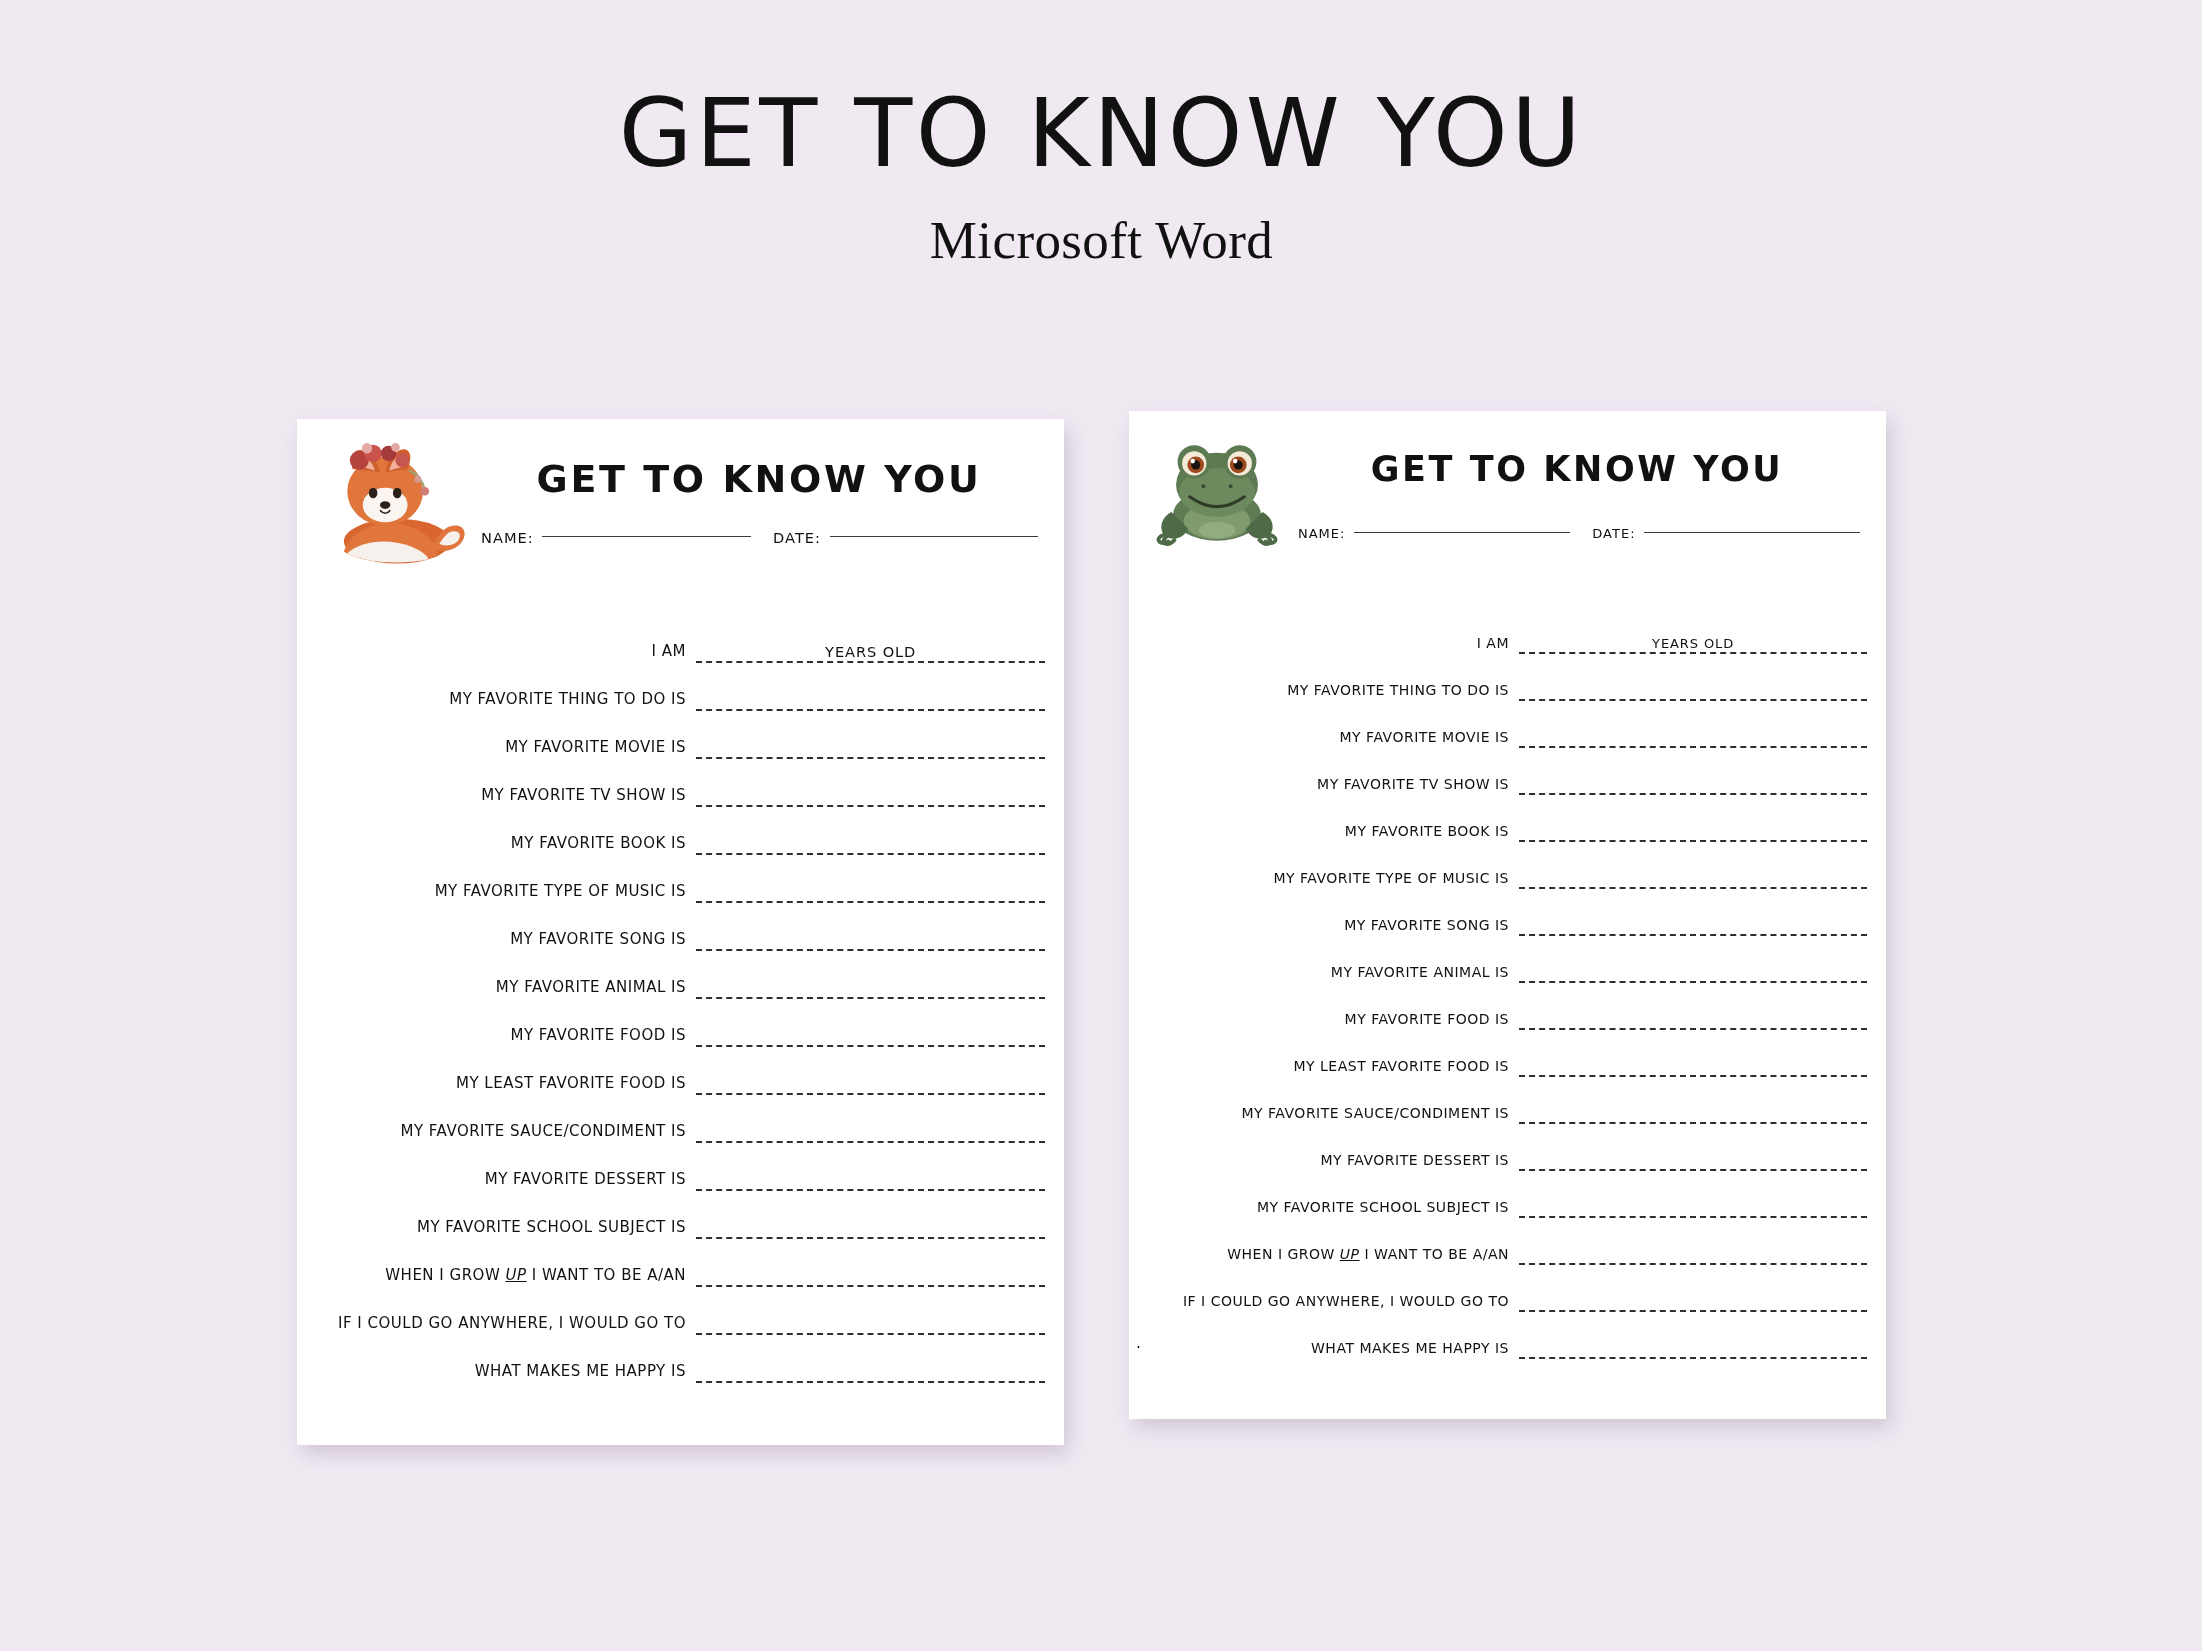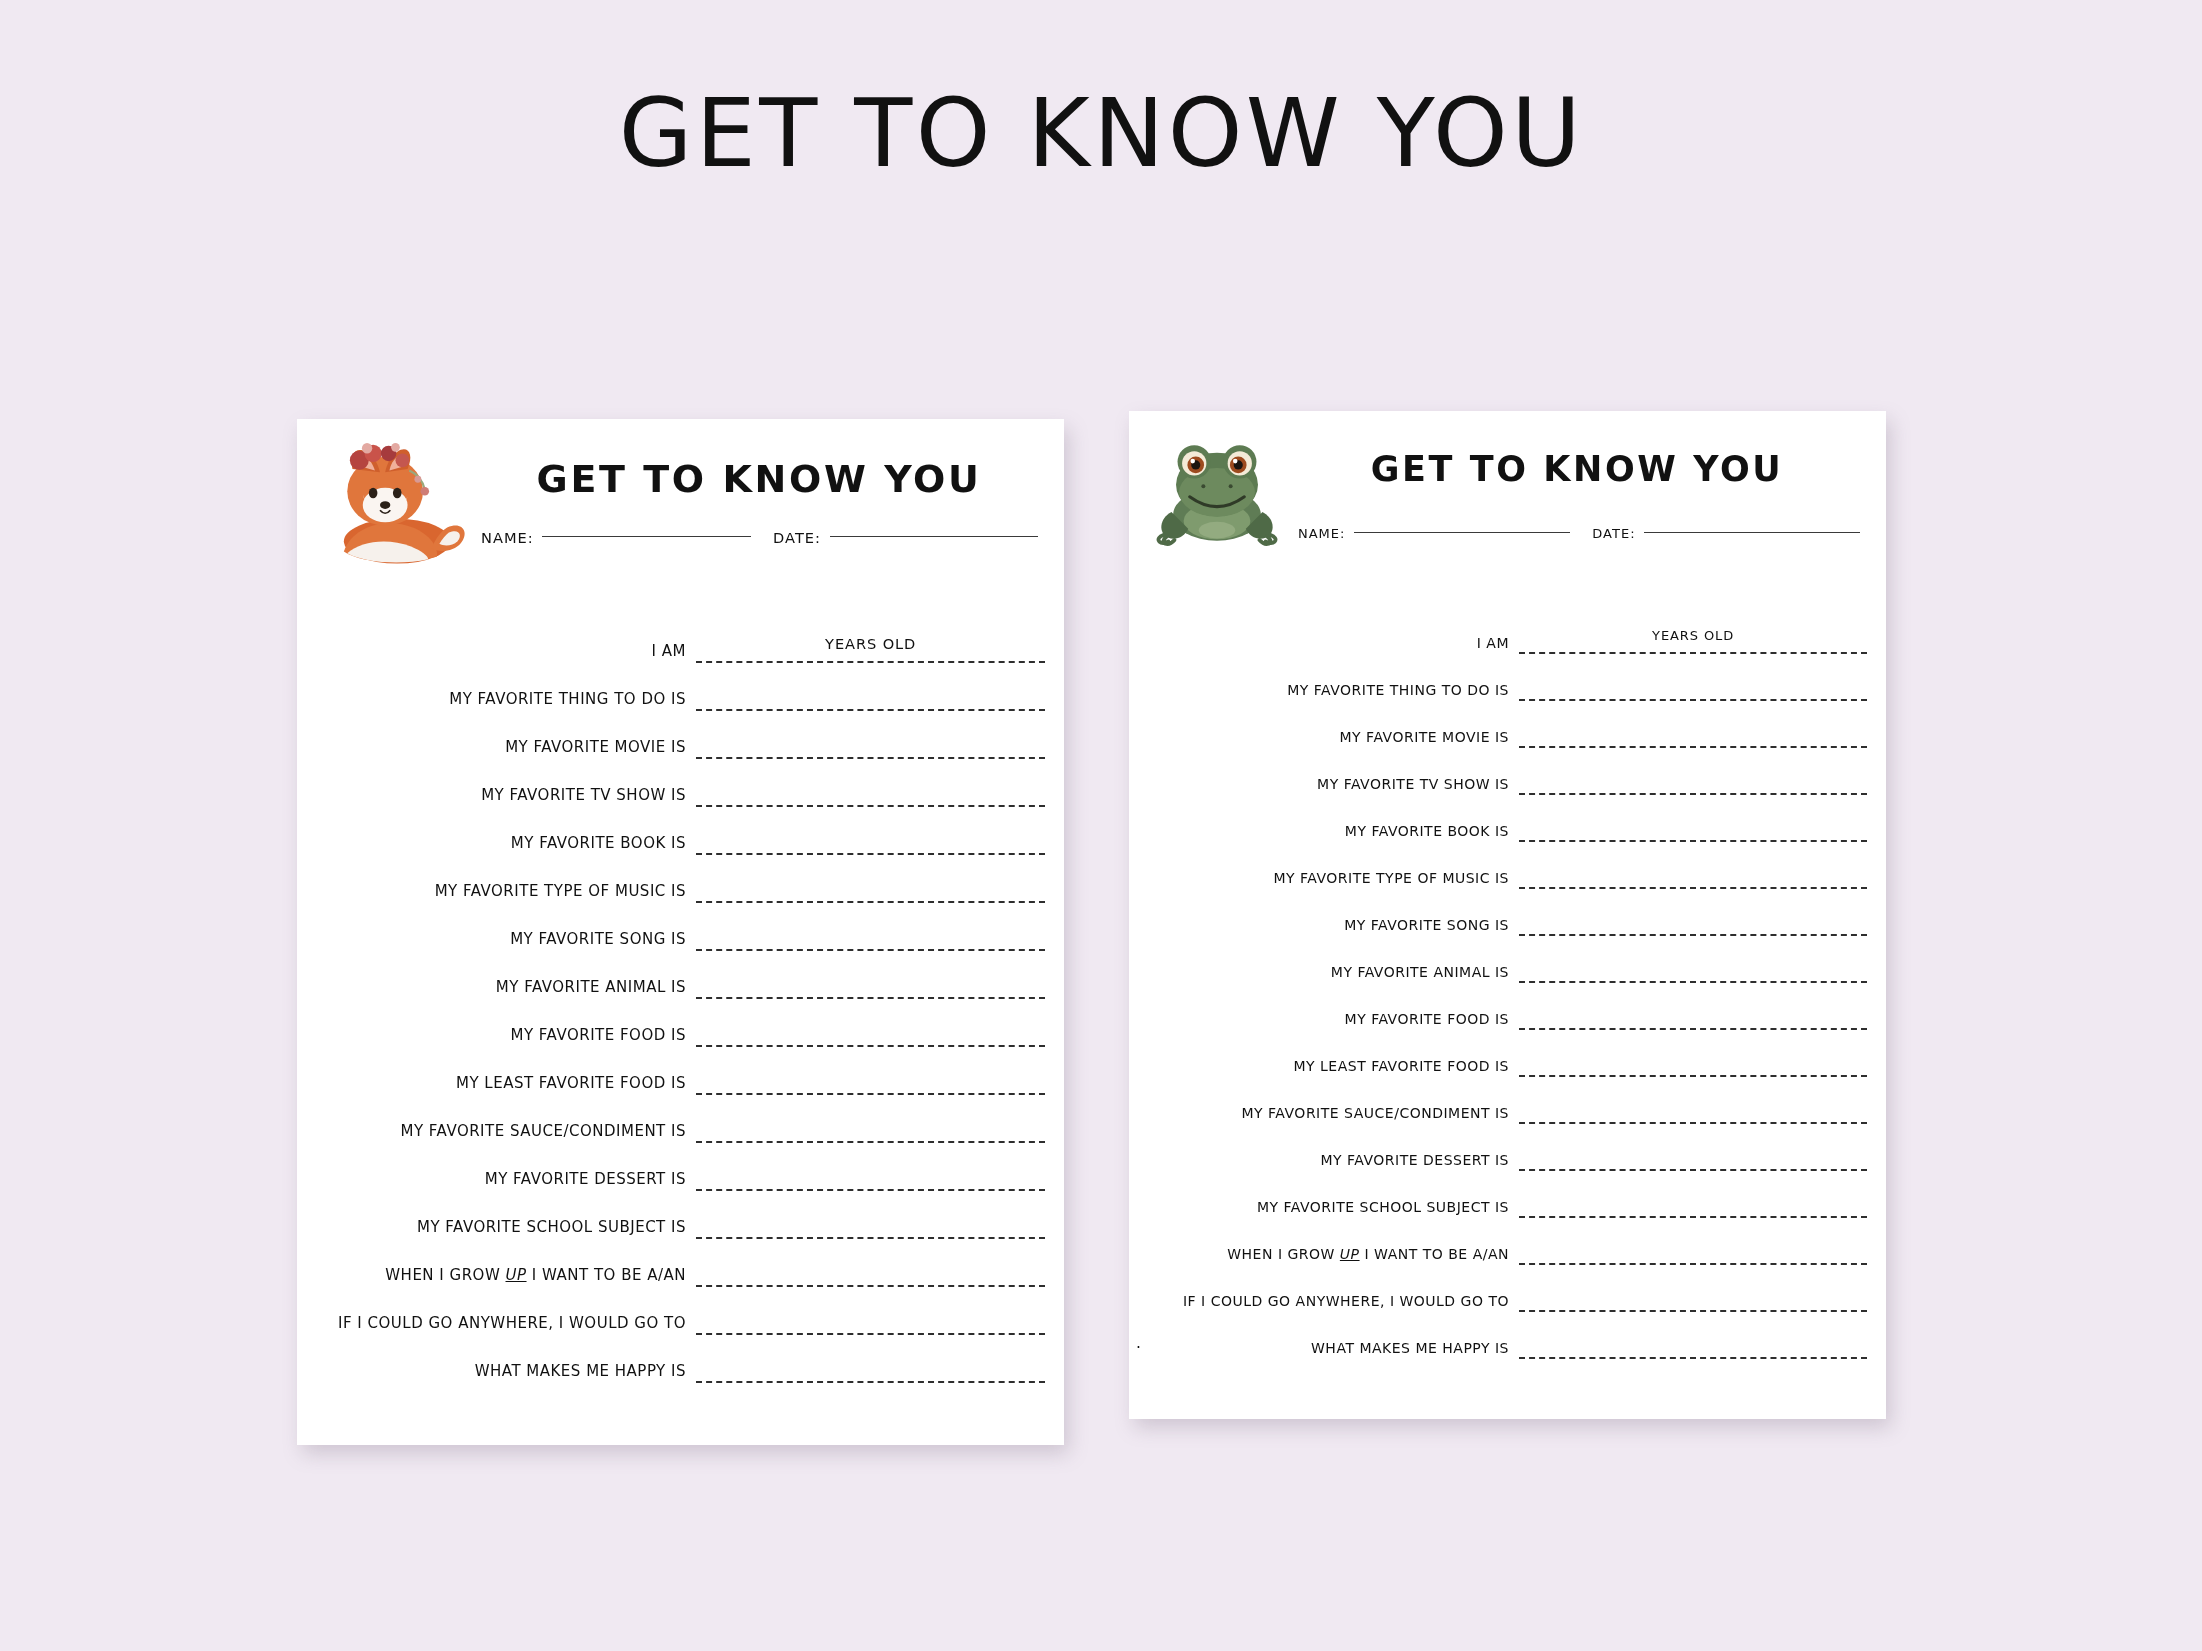--- a/index.html
+++ b/index.html
@@ -168,21 +168,21 @@
     flex: 1 1 auto;
     height: 20.6px;
     border-bottom: 2.2px dashed #2e2e2e;
     margin-bottom: 5.2px;
   }
 
   .years-tag {
     position: absolute;
     left: 50%;
     transform: translateX(-50%);
-    bottom: 9px;
+    bottom: 1px;
     background: #ffffff;
     padding: 0 7.7px;
     font-family: "DejaVu Sans", sans-serif;
     font-size: 14.6px;
     letter-spacing: 0.9px;
     color: #111111;
   }
   .sheet-right .years-tag { font-size: 13px; }
 
   .stray-dot {
@@ -192,20 +192,21 @@
     font-family: "DejaVu Sans", sans-serif;
     font-size: 15.5px;
     color: #111;
   }
 </style>
 </head>
 <body>
 
 <div class="header">
   <h1 class="main-title">GET TO KNOW YOU</h1>
+  <div class="subtitle">Microsoft Word</div>
 </div>
 
 <div class="sheet sheet-left">
   <div class="sheet-head">
 
     <svg class="animal" viewBox="0 0 180 180">
       <ellipse cx="92" cy="128" rx="62" ry="26" fill="#d9662f"></ellipse>
       <path d="M30 140 C40 110 80 100 110 112 C130 120 140 135 138 146 C100 156 50 154 30 140 Z" fill="#e0763c"></path>
       <path d="M34 142 C50 128 80 124 108 134 C120 139 128 145 128 149 C96 156 54 153 34 142 Z" fill="#f6f1ec"></path>
       <path d="M150 112 C168 104 176 118 166 130 C158 140 140 142 132 136 C136 126 142 117 150 112 Z" fill="#e0763c"></path>

